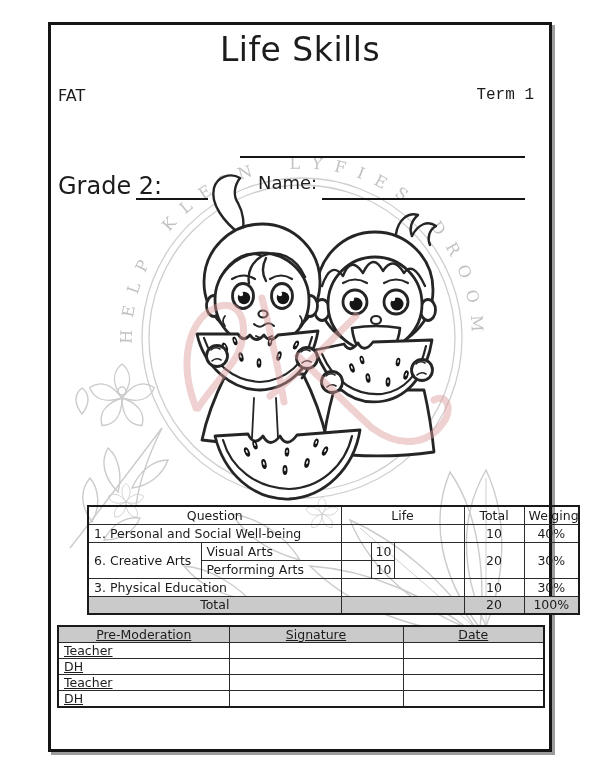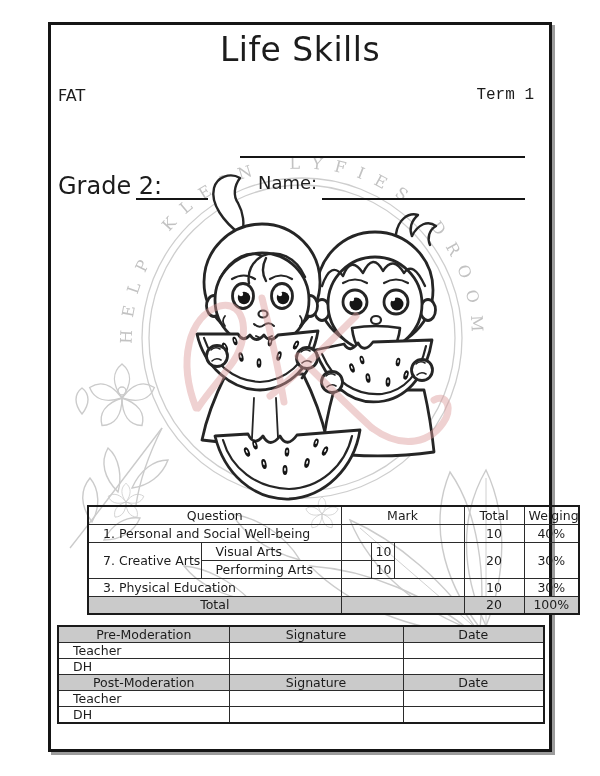--- a/index.html
+++ b/index.html
@@ -20,22 +20,22 @@
   .name-line{left:240px;top:156px;width:285px;}
   .grade-line{left:136px;top:198px;width:72px;}
   .date-line{left:322px;top:198px;width:203px;}
 
   table{border-collapse:collapse;table-layout:fixed;position:absolute;z-index:2;
         font-size:12.5px;color:#1c1c1c;background:transparent;}
   td{border:1px solid #2b2b2b;padding:0 4px;text-align:center;overflow:hidden;white-space:nowrap;}
   #marks-table{left:57px;top:505px;width:491px;border:2px solid #1a1a1a;margin-left:30px;}
   #marks-table tr{height:18px;}
   #moderation-table{left:57px;top:625px;width:486px;border:2px solid #1a1a1a;}
-  #moderation-table tr{height:15px;}
-  .cell-left{text-align:left;padding-left:14px;}
+  #moderation-table tr{height:15px;text-decoration:underline;}
+  .cell-left{text-align:left;padding-left:5px;}
   .gray{background:#cacaca;}
 </style>
 </head>
 <body>
 
 <div id="stage">
 
   <div class="page-border"></div>
 
   <svg id="artwork" width="600" height="776" viewBox="0 0 600 776">
@@ -277,32 +277,32 @@
         <col style="width:140px">
         <col style="width:30px">
       <col style="width:23px">
         <col style="width:70px">
         <col style="width:60px">
         <col style="width:55px">
     </colgroup>
     <tbody>
         <tr>
       <td colspan="2">Question</td>
-      <td colspan="3">Mark</td>
+      <td colspan="3">Life</td>
       <td>Total</td>
       <td>Weiging</td>
     </tr>
     <tr>
       <td colspan="2" class="cell-left">1. Personal and Social Well-being</td>
       <td colspan="3"></td>
       <td>10</td>
       <td>40%</td>
     </tr>
     <tr>
-      <td rowspan="2" class="cell-left">7. Creative Arts</td>
+      <td rowspan="2" class="cell-left">6. Creative Arts</td>
       <td class="cell-left">Visual Arts</td>
       <td></td>
       <td>10</td>
       <td rowspan="2"></td>
       <td rowspan="2">20</td>
       <td rowspan="2">30%</td>
     </tr>
     <tr>
       <td class="cell-left">Performing Arts</td>
       <td></td>
@@ -339,25 +339,20 @@
       <td class="cell-left">Teacher</td>
       <td></td>
       <td></td>
     </tr>
     <tr>
       <td class="cell-left">DH</td>
       <td></td>
       <td></td>
     </tr>
     <tr>
-      <td class="gray">Post-Moderation</td>
-      <td class="gray">Signature</td>
-      <td class="gray">Date</td>
-    </tr>
-    <tr>
       <td class="cell-left">Teacher</td>
       <td></td>
       <td></td>
     </tr>
     <tr>
       <td class="cell-left">DH</td>
       <td></td>
       <td></td>
     </tr>
   </tbody>

